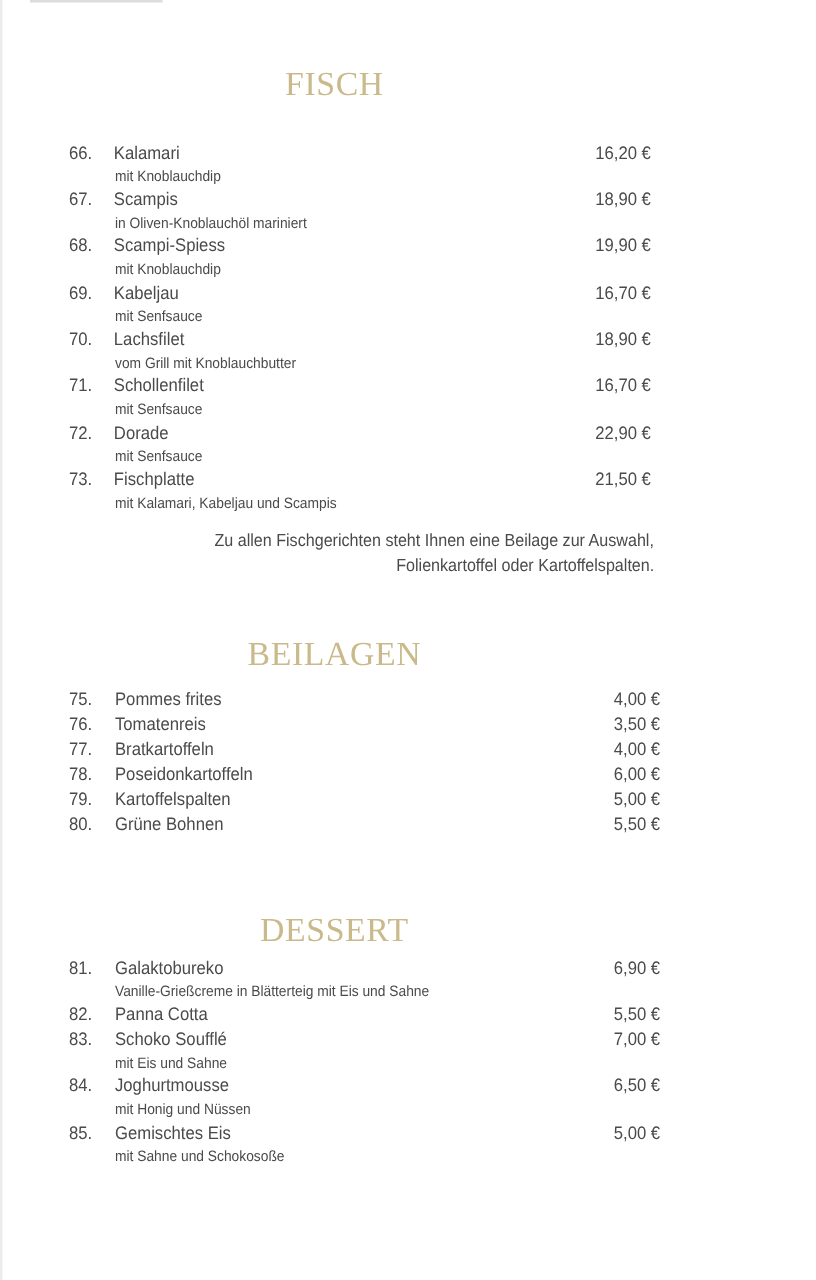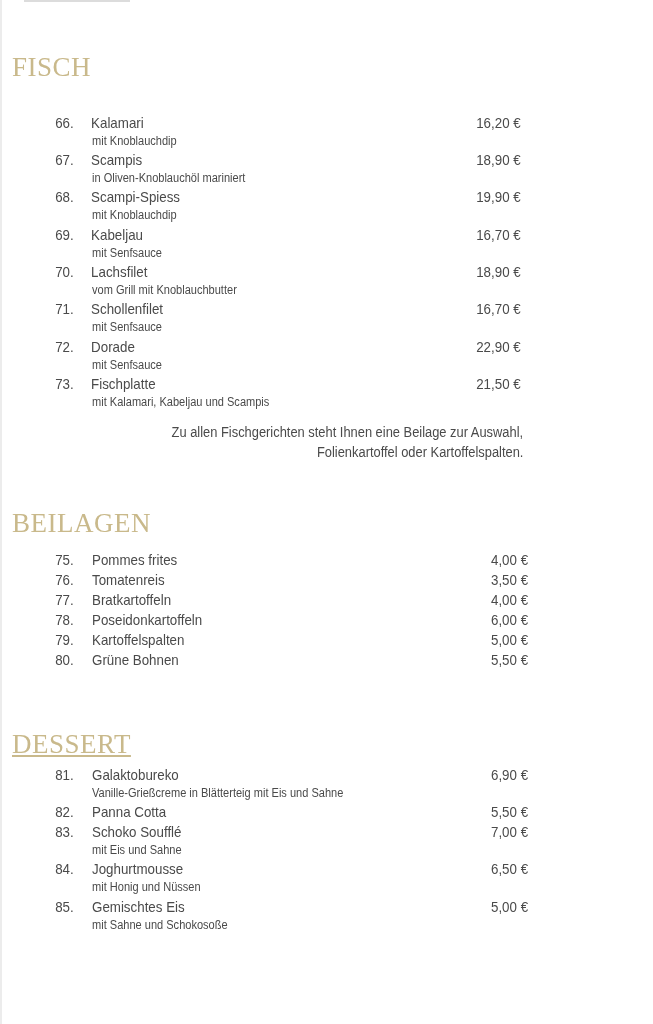--- a/index.html
+++ b/index.html
@@ -22,22 +22,23 @@
       background: #ececec;
     }
     .top-tab {
       position: absolute;
       left: 24px; top: 0;
       width: 106px; height: 2px;
       background: #dcdcdc;
     }
     .section-title {
       position: absolute;
-      left: 12px;
+      left: 0;
       width: 535px;
+      text-align: center;
       font-family: "Liberation Serif", "DejaVu Serif", serif;
       font-size: 27px;
       letter-spacing: 0.5px;
       color: #c9b98b;
       font-weight: normal;
     }
     .row {
       position: absolute;
       left: 0;
       width: 653px;
@@ -175,21 +176,21 @@
     <span class="price" style="left:454px;">5,00 €</span>
   </div>
   <div class="row" style="top:651px;">
     <span class="num" style="left:60px;">80.</span>
     <span class="name" style="left:100px;">Grüne Bohnen</span>
     <span class="price" style="left:454px;">5,50 €</span>
   </div>
 </div>
 
 <div>
-  <div class="section-title" style="top:729px;text-decoration:underline;">DESSERT</div>
+  <div class="section-title" style="top:729px;">DESSERT</div>
 
   <div class="row" style="top:766px;">
     <span class="num" style="left:60px;">81.</span>
     <span class="name" style="left:100px;">Galaktobureko</span>
     <span class="price" style="left:454px;">6,90 €</span>
   </div>
   <div class="desc" style="top:786px; left:92px;">Vanille-Grießcreme in Blätterteig mit Eis und Sahne</div>
 
   <div class="row" style="top:803px;">
     <span class="num" style="left:60px;">82.</span>

